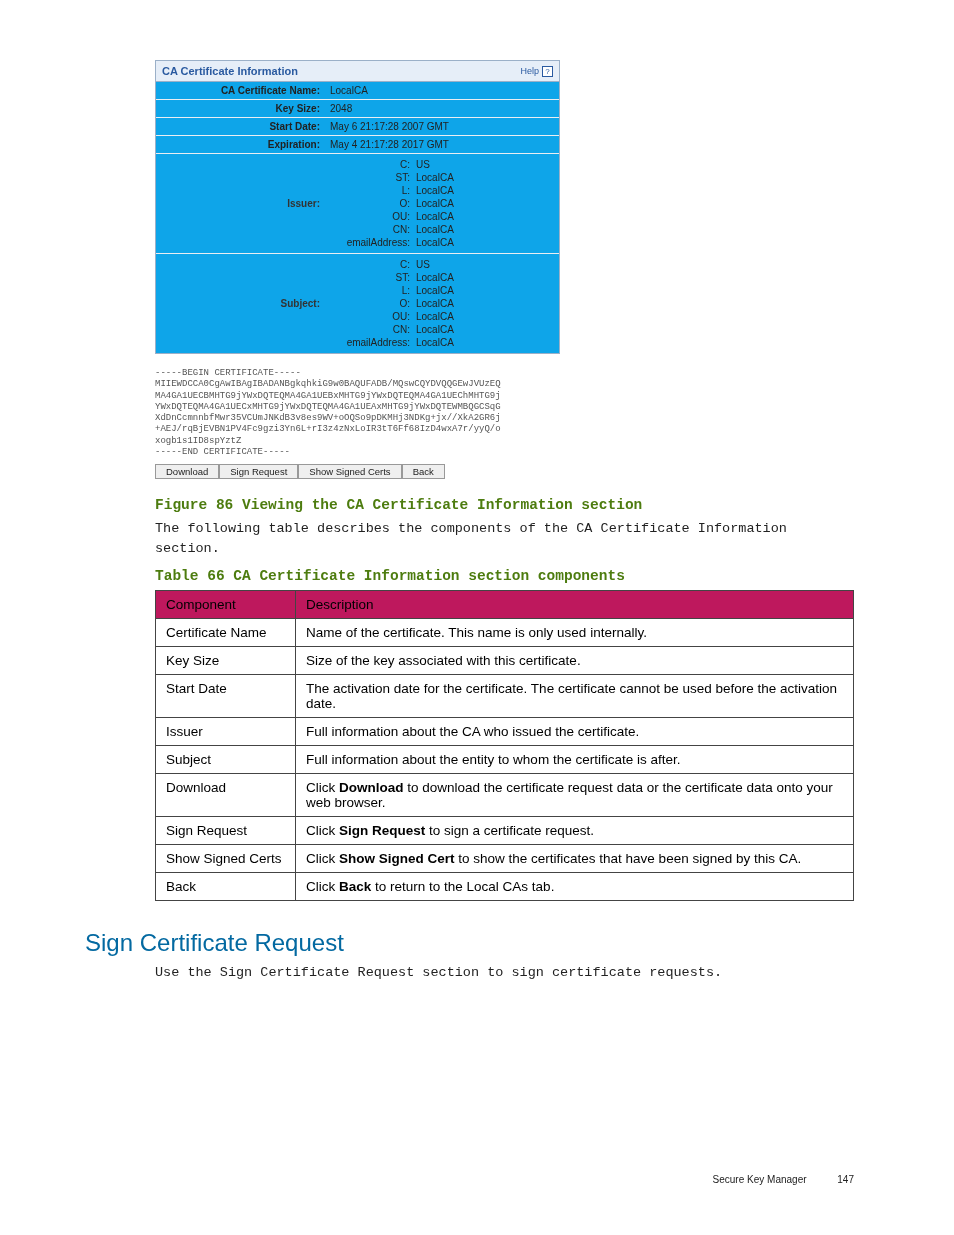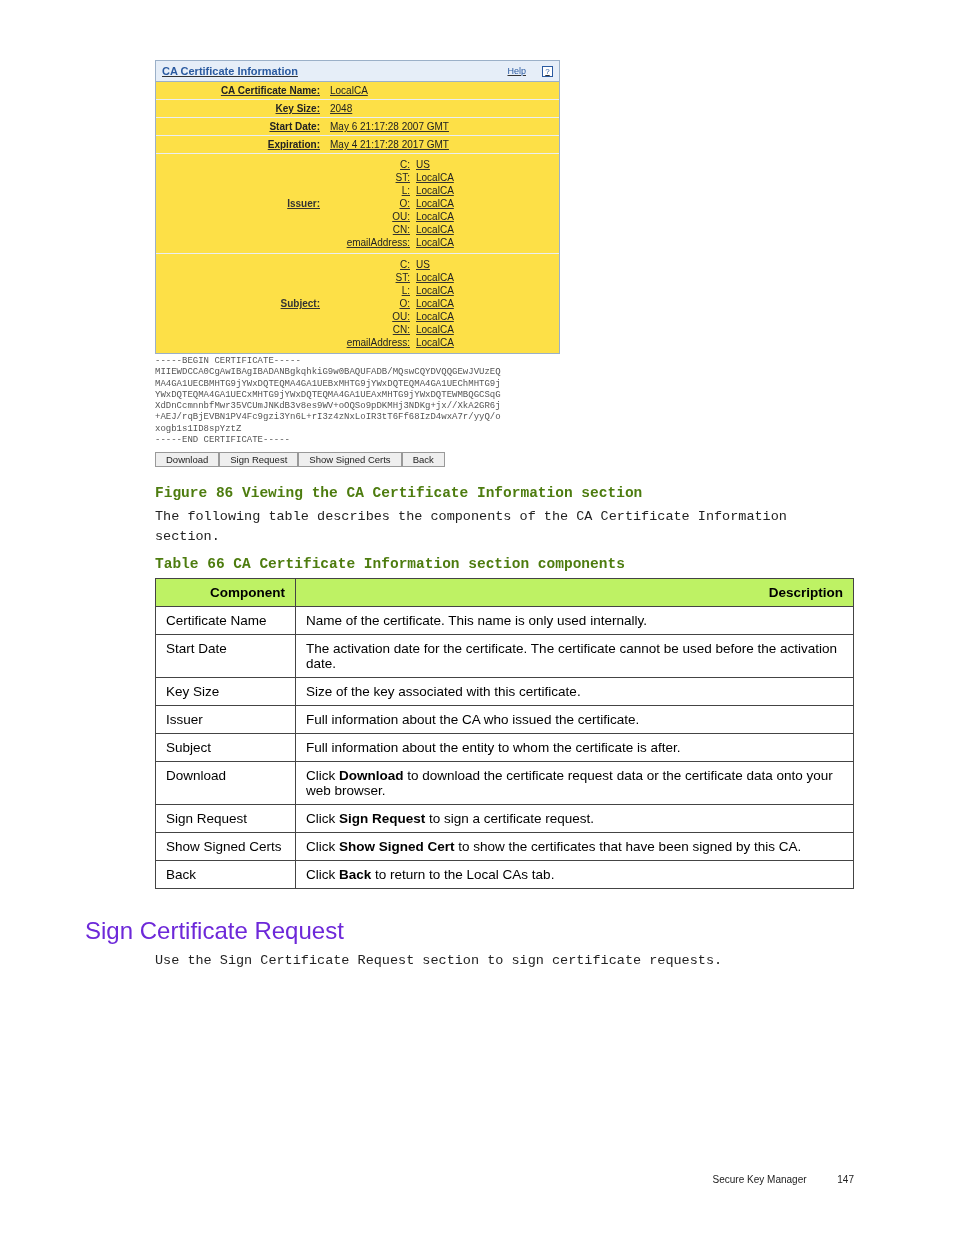--- a/index.html
+++ b/index.html
@@ -14,43 +14,42 @@
   }
   .page {
     padding: 60px 100px 40px 155px;
   }
   
   .shot {
     width: 405px;
     border: 1px solid #9bb0c8;
     font-size: 10px;
     color: #333;
-    background: #fde047;
-    margin-bottom: 2px;
-    text-decoration: underline;
+    background: #0ea5e9;
+    margin-bottom: 14px;
   }
   .shot-header {
     background: #e6eef8;
     border-bottom: 1px solid #9bb0c8;
     padding: 4px 6px;
     display: flex;
     justify-content: space-between;
     align-items: center;
   }
   .shot-header .title {
     font-weight: bold;
     color: #2a5aa0;
     font-size: 11px;
   }
   .shot-header .help {
     color: #2a5aa0;
     font-size: 9px;
     display: inline-flex;
     align-items: center;
-    gap: 16px;
+    gap: 3px;
     justify-content: center;
   }
   .qmark {
     display: inline-block;
     width: 11px; height: 11px;
     border: 1px solid #2a5aa0;
     text-align: center;
     line-height: 10px;
     font-size: 8px;
     color: #2a5aa0;
@@ -124,30 +123,29 @@
     font-family: "Segoe UI", Arial, sans-serif;
     font-size: 13.5px;
   }
   table.comp th, table.comp td {
     border: 1px solid #444;
     padding: 6px 10px;
     text-align: left;
     vertical-align: top;
   }
   table.comp th {
-    font-weight: bold;
-    background: #bef264;
-    text-align: right;
+    font-weight: normal;
+    background: #be185d;
   }
   table.comp td.d b { font-weight: bold; }
   
   h2.sec {
     font-family: "Segoe UI Light","Segoe UI", Arial, sans-serif;
     font-weight: 300;
-    color: #6d28d9;
+    color: #0369a1;
     font-size: 24px;
     margin: 28px 0 6px -70px;
   }
   
   .footer {
     position: absolute;
     bottom: 50px;
     right: 100px;
     font-family: "Segoe UI", Arial, sans-serif;
     font-size: 10px;
@@ -281,26 +279,26 @@
         <th style="width:140px;">Component</th>
         <th>Description</th>
       </tr>
     </thead>
     <tbody id="comp-body">
         <tr>
           <td>Certificate Name</td>
           <td class="d">Name of the certificate. This name is only used internally.</td>
         </tr>
         <tr>
+          <td>Key Size</td>
+          <td class="d">Size of the key associated with this certificate.</td>
+        </tr>
+        <tr>
           <td>Start Date</td>
           <td class="d">The activation date for the certificate. The certificate cannot be used before the activation date.</td>
-        </tr>
-        <tr>
-          <td>Key Size</td>
-          <td class="d">Size of the key associated with this certificate.</td>
         </tr>
         <tr>
           <td>Issuer</td>
           <td class="d">Full information about the CA who issued the certificate.</td>
         </tr>
         <tr>
           <td>Subject</td>
           <td class="d">Full information about the entity to whom the certificate is after.</td>
         </tr>
         <tr>

